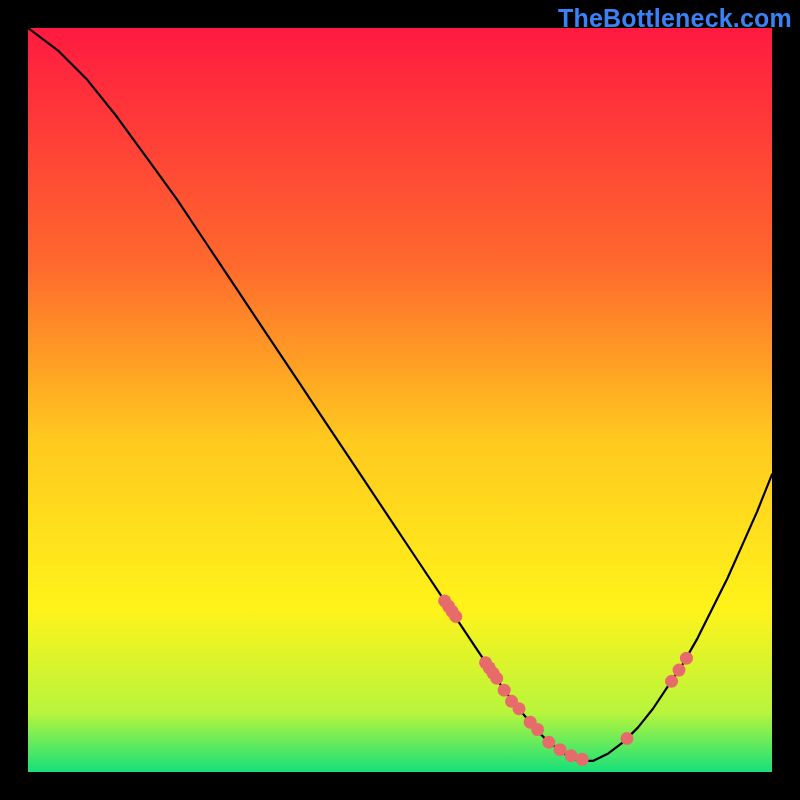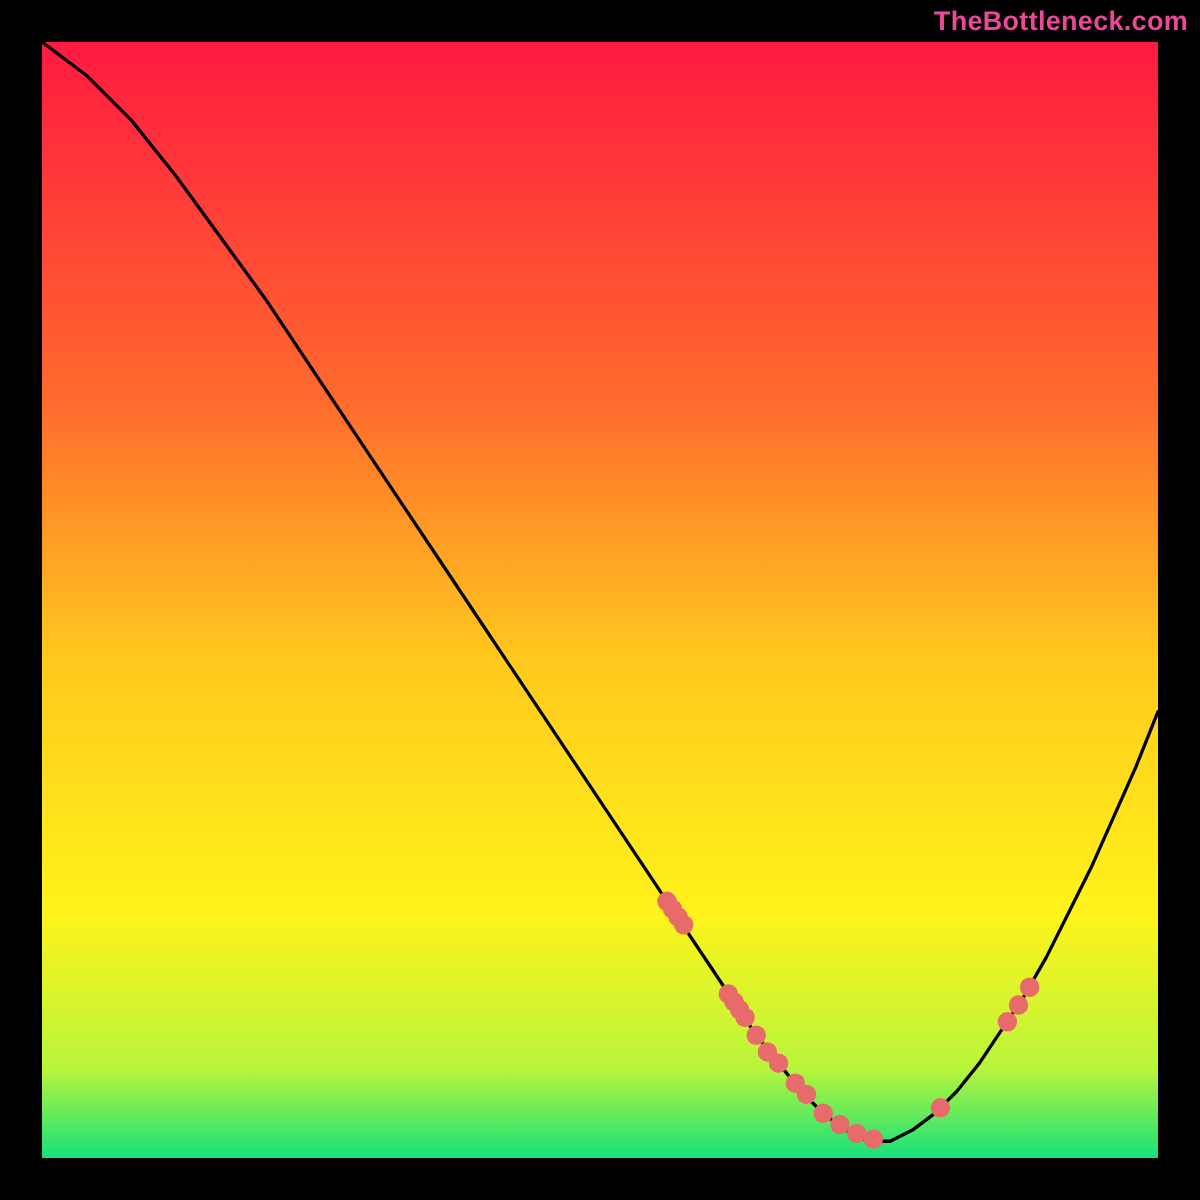--- a/index.html
+++ b/index.html
@@ -13,22 +13,22 @@
   }
   .wrapper {
     position: relative;
     width: 800px;
     height: 800px;
   }
   .watermark {
     position: absolute;
     top: 4px;
     right: 8px;
-    color: #ec4899;
-    font-size: 18px;
+    color: #3b82f6;
+    font-size: 25px;
     font-weight: 600;
     letter-spacing: 0.2px;
     z-index: 5;
     user-select: none;
   }
   .plot-area {
     position: absolute;
     left: 28px;
     right: 28px;
     top: 28px;

